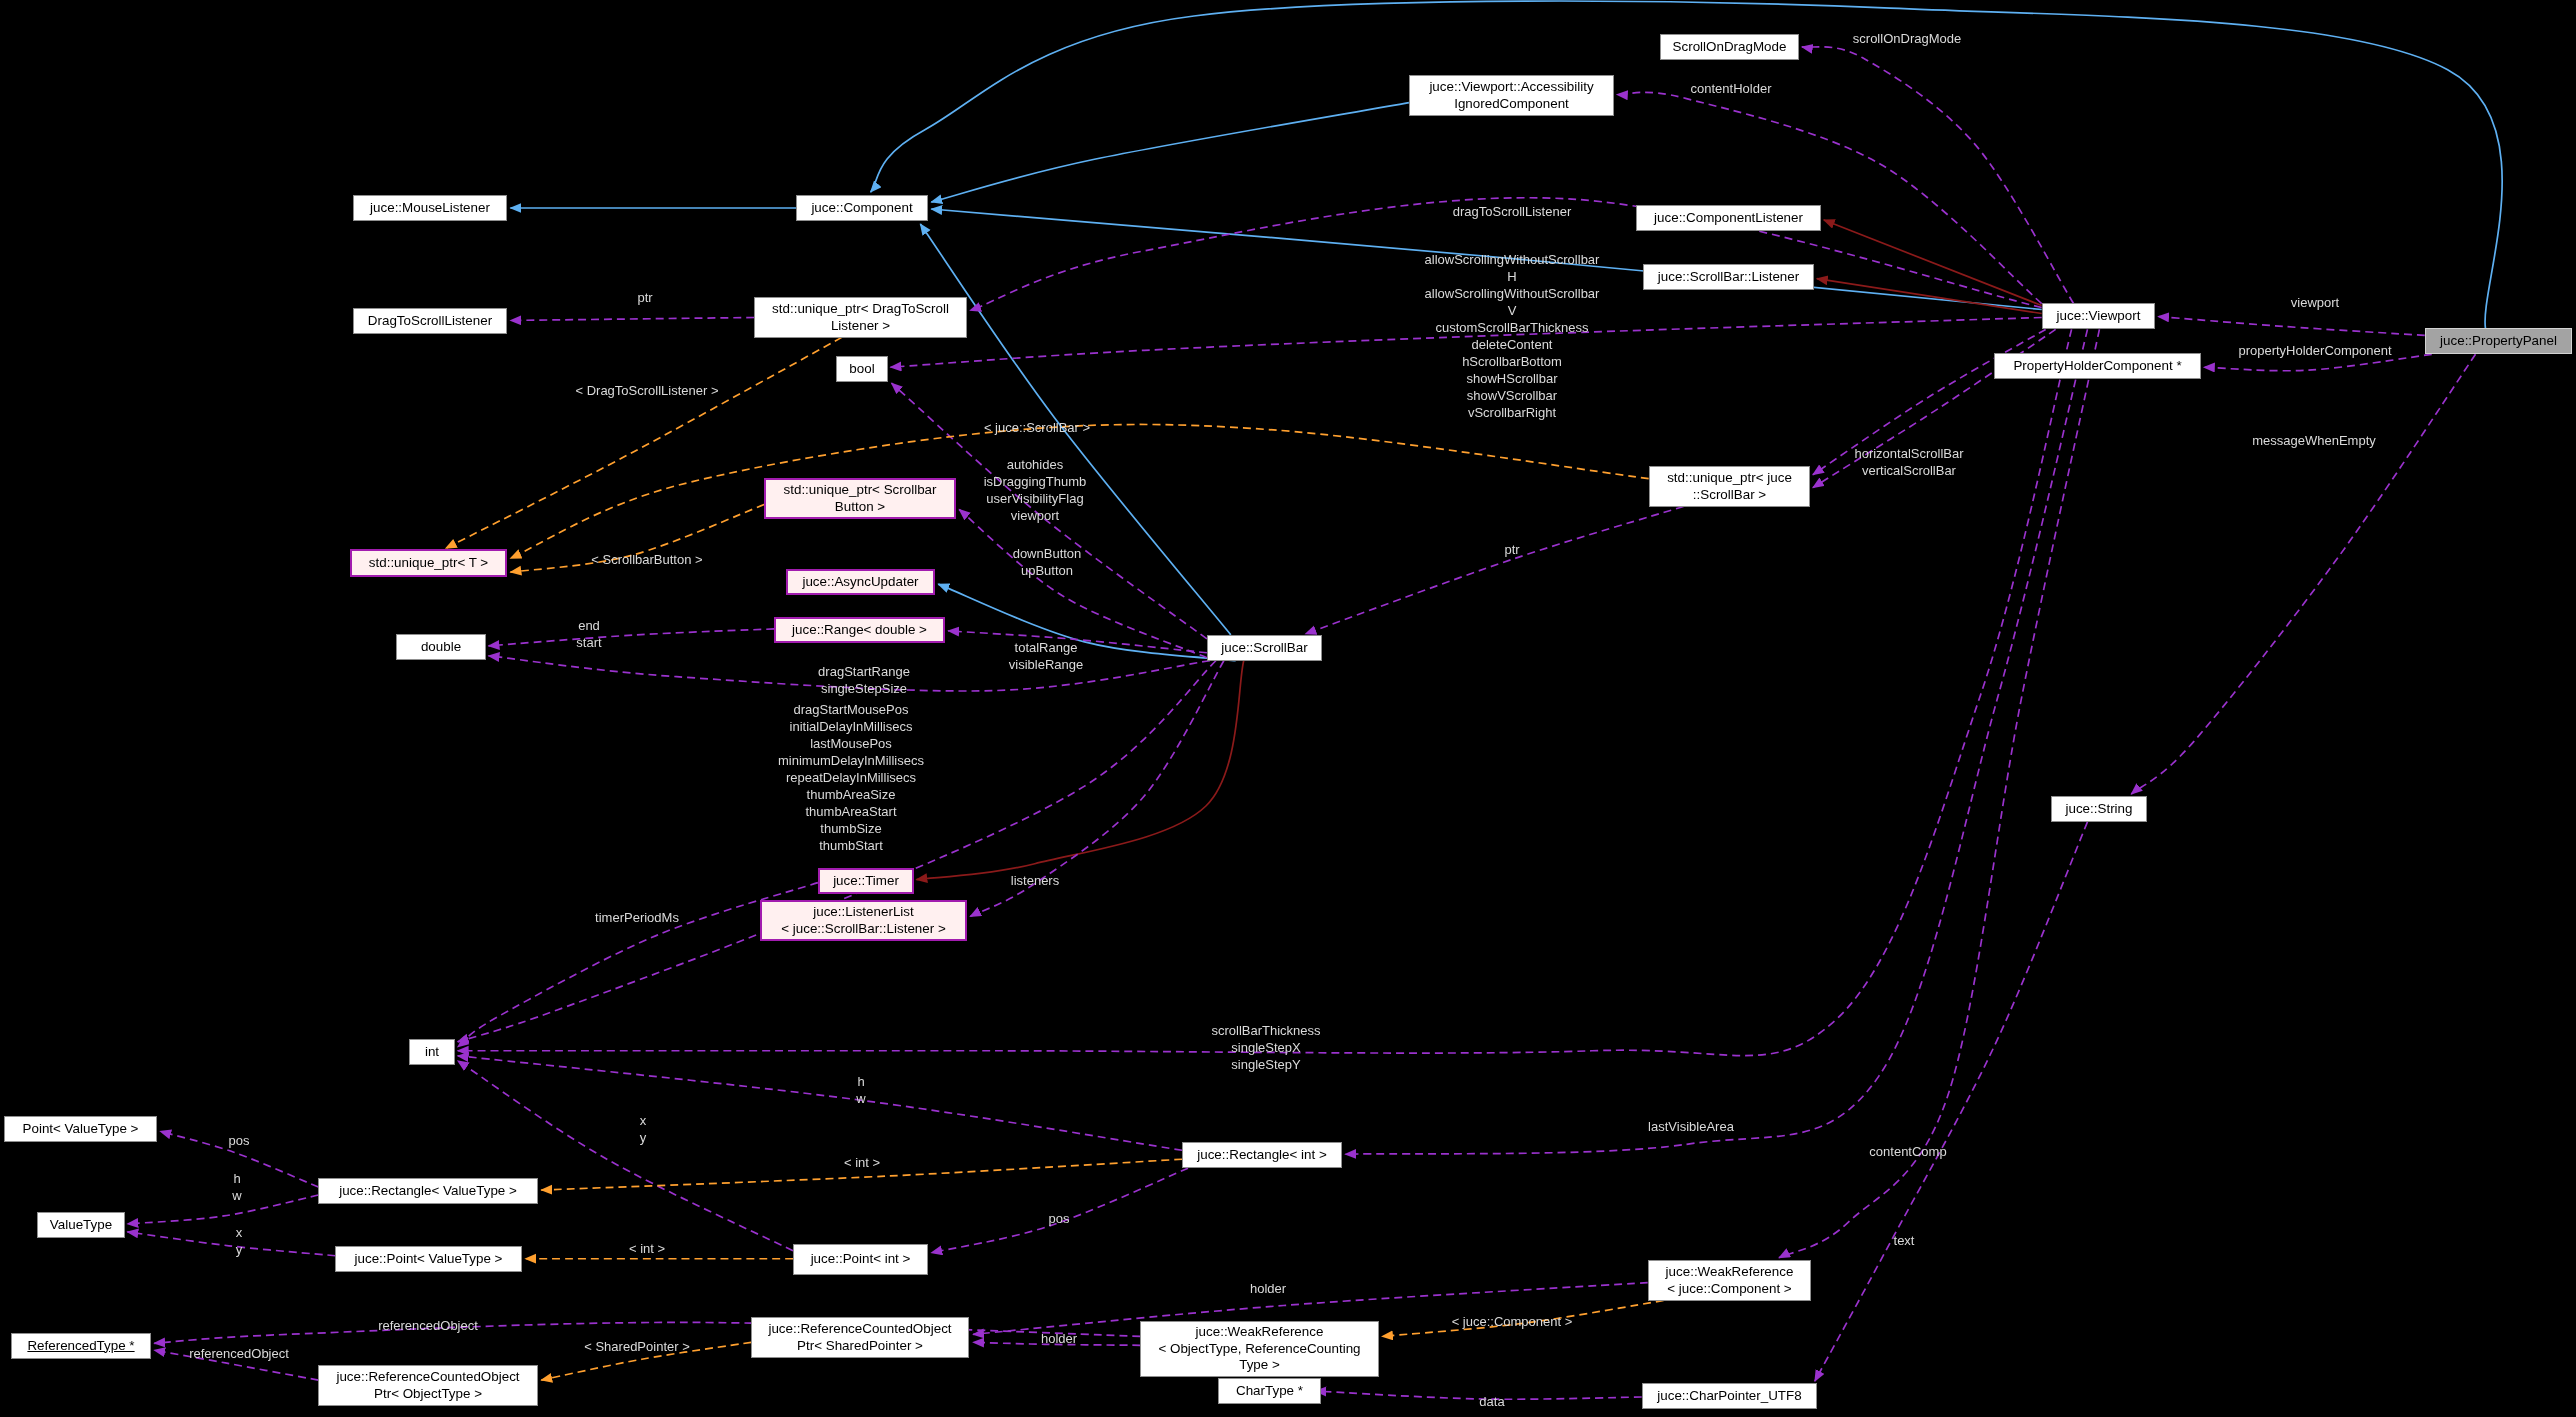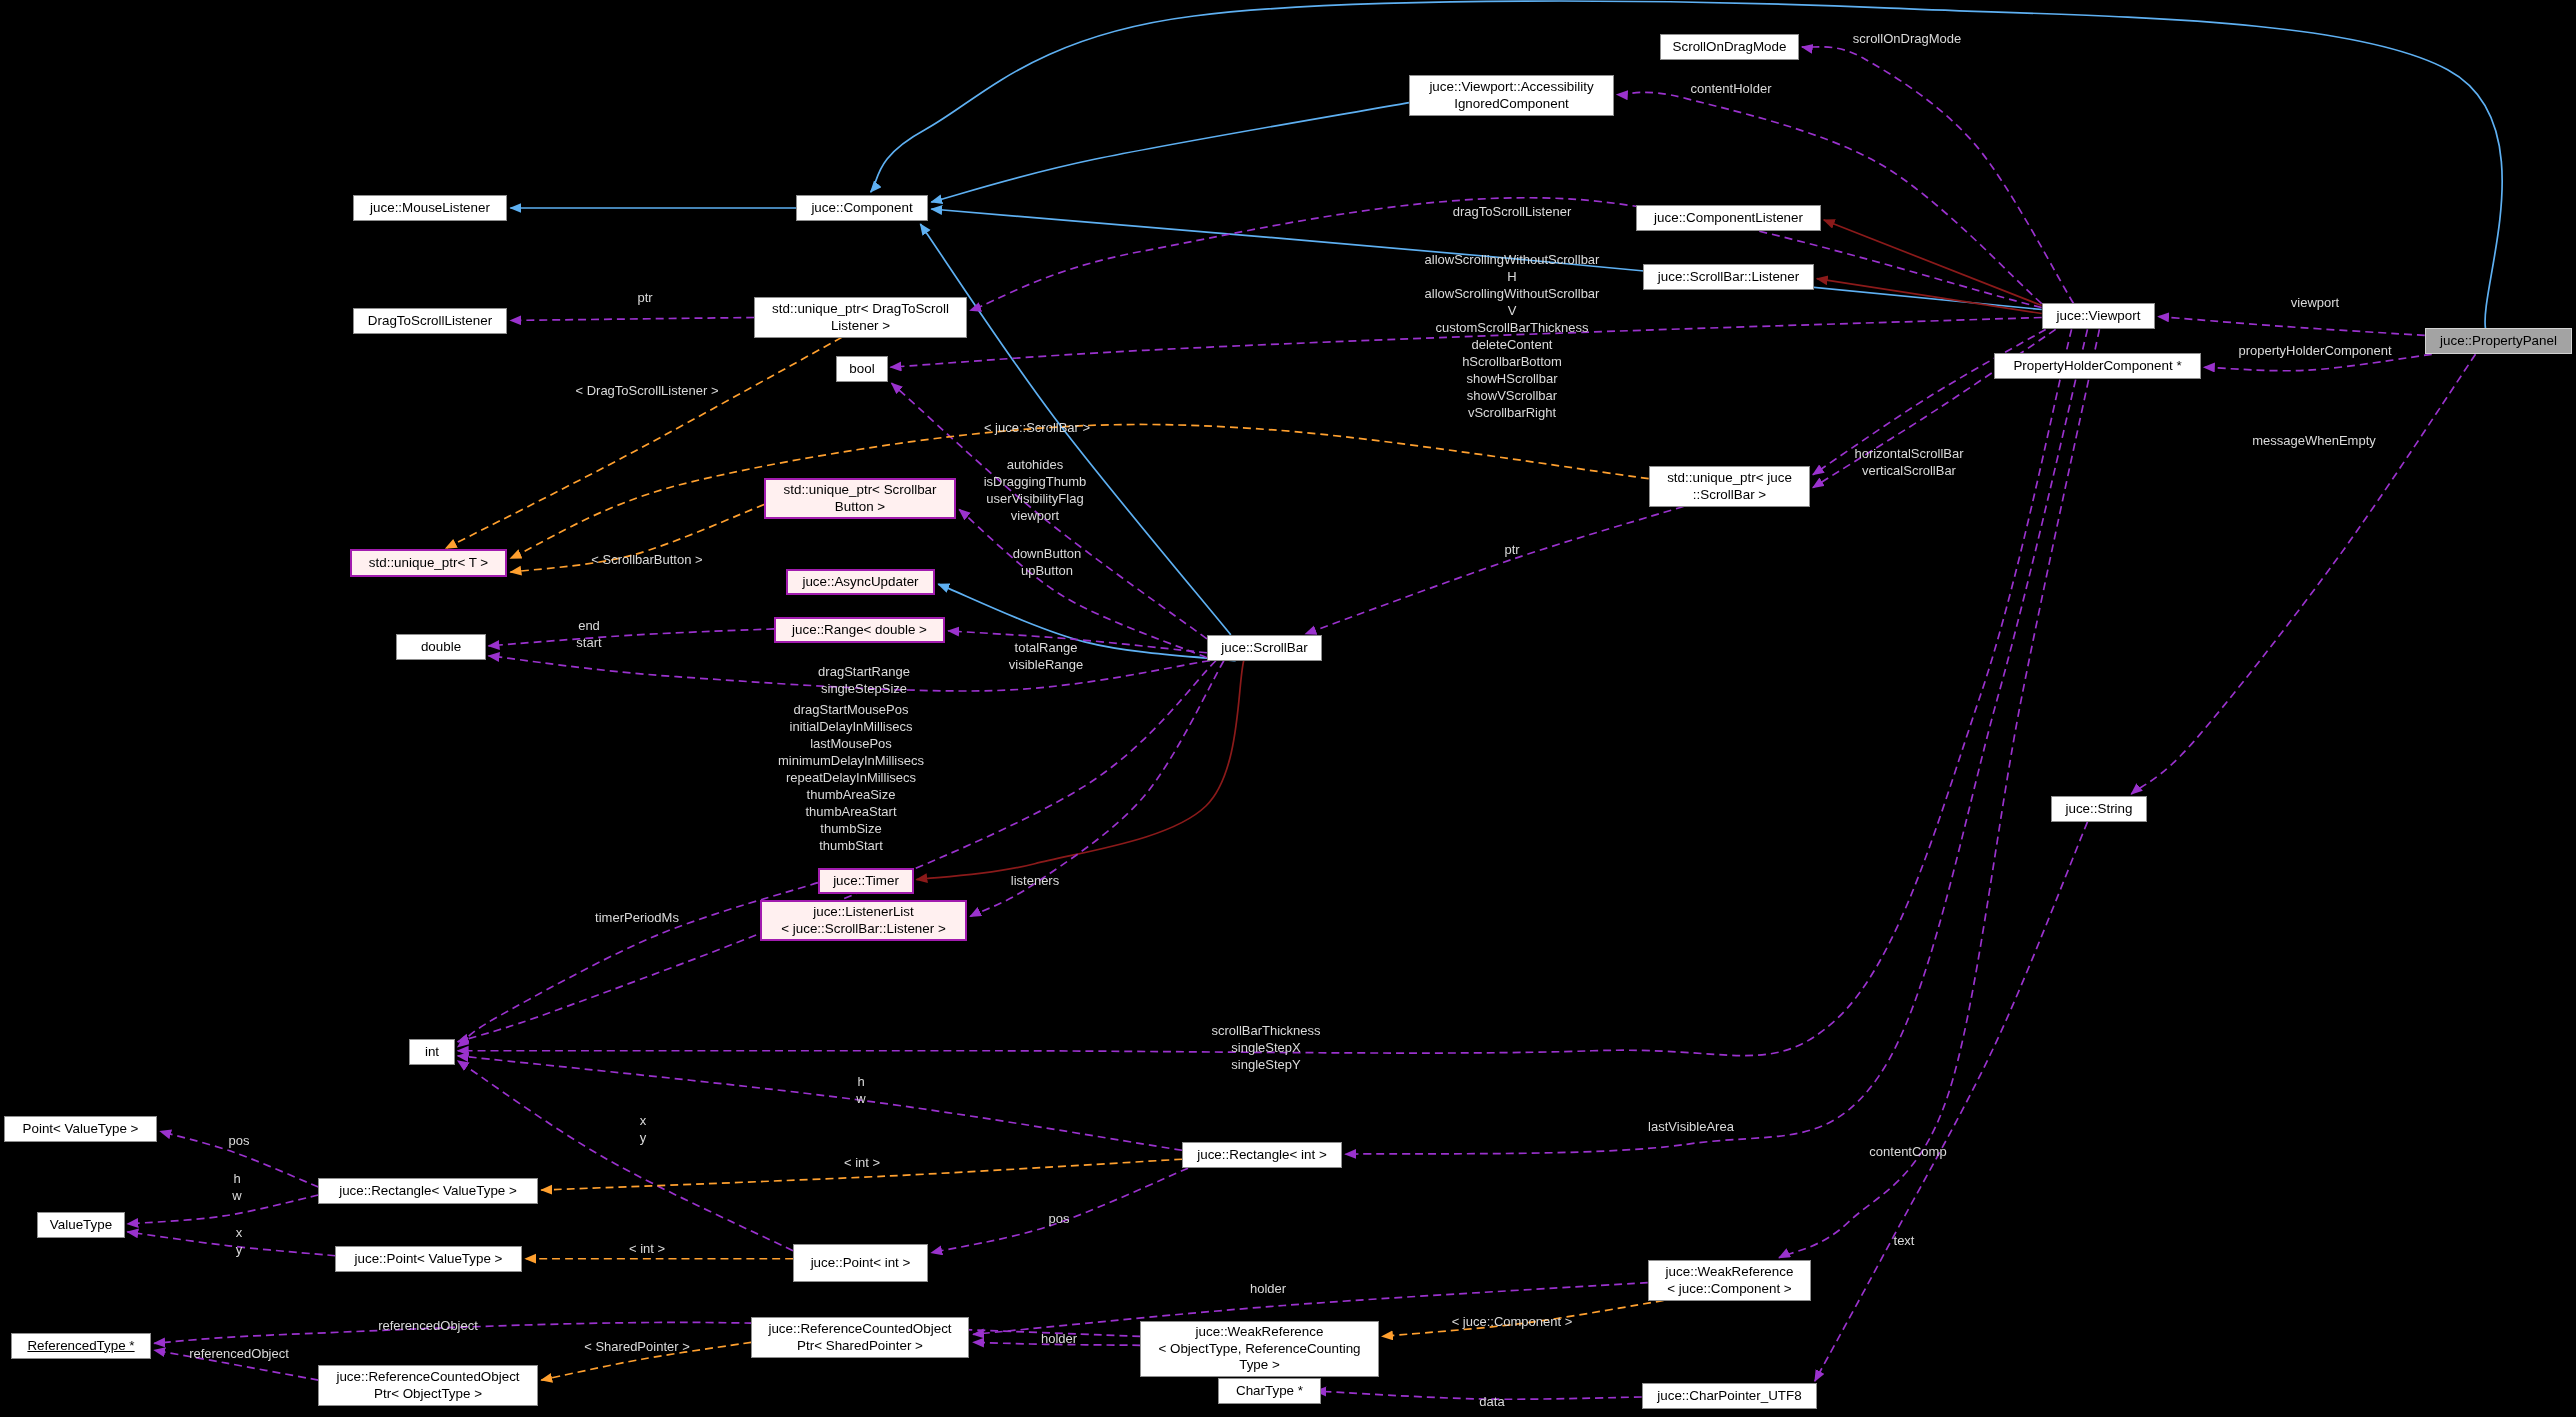--- a/index.html
+++ b/index.html
@@ -167,21 +167,21 @@
       </div>
       <div class="node" style="left: 37px; top: 1212px; width: 88px; height: 26px;">
         <span>ValueType</span>
       </div>
       <div class="node" style="left: 335px; top: 1246px; width: 187px; height: 26px;">
         <span>juce::Point&lt; ValueType &gt;</span>
       </div>
       <div class="node" style="left: 1182px; top: 1142px; width: 160px; height: 26px;">
         <span>juce::Rectangle&lt; int &gt;</span>
       </div>
-      <div class="node" style="left: 793px; top: 1244px; width: 135px; height: 38px;">
+      <div class="node" style="left: 793px; top: 1244px; width: 135px; height: 31px;">
         <span>juce::Point&lt; int &gt;</span>
       </div>
       <div class="node" style="left: 11px; top: 1333px; width: 140px; height: 26px; text-decoration: underline;">
         <span>ReferencedType *</span>
       </div>
       <div class="node" style="left: 318px; top: 1365px; width: 220px; height: 41px;">
         <span>juce::ReferenceCountedObject</span>
         <span>Ptr&lt; ObjectType &gt;</span>
       </div>
       <div class="node" style="left: 751px; top: 1317px; width: 218px; height: 41px;">

